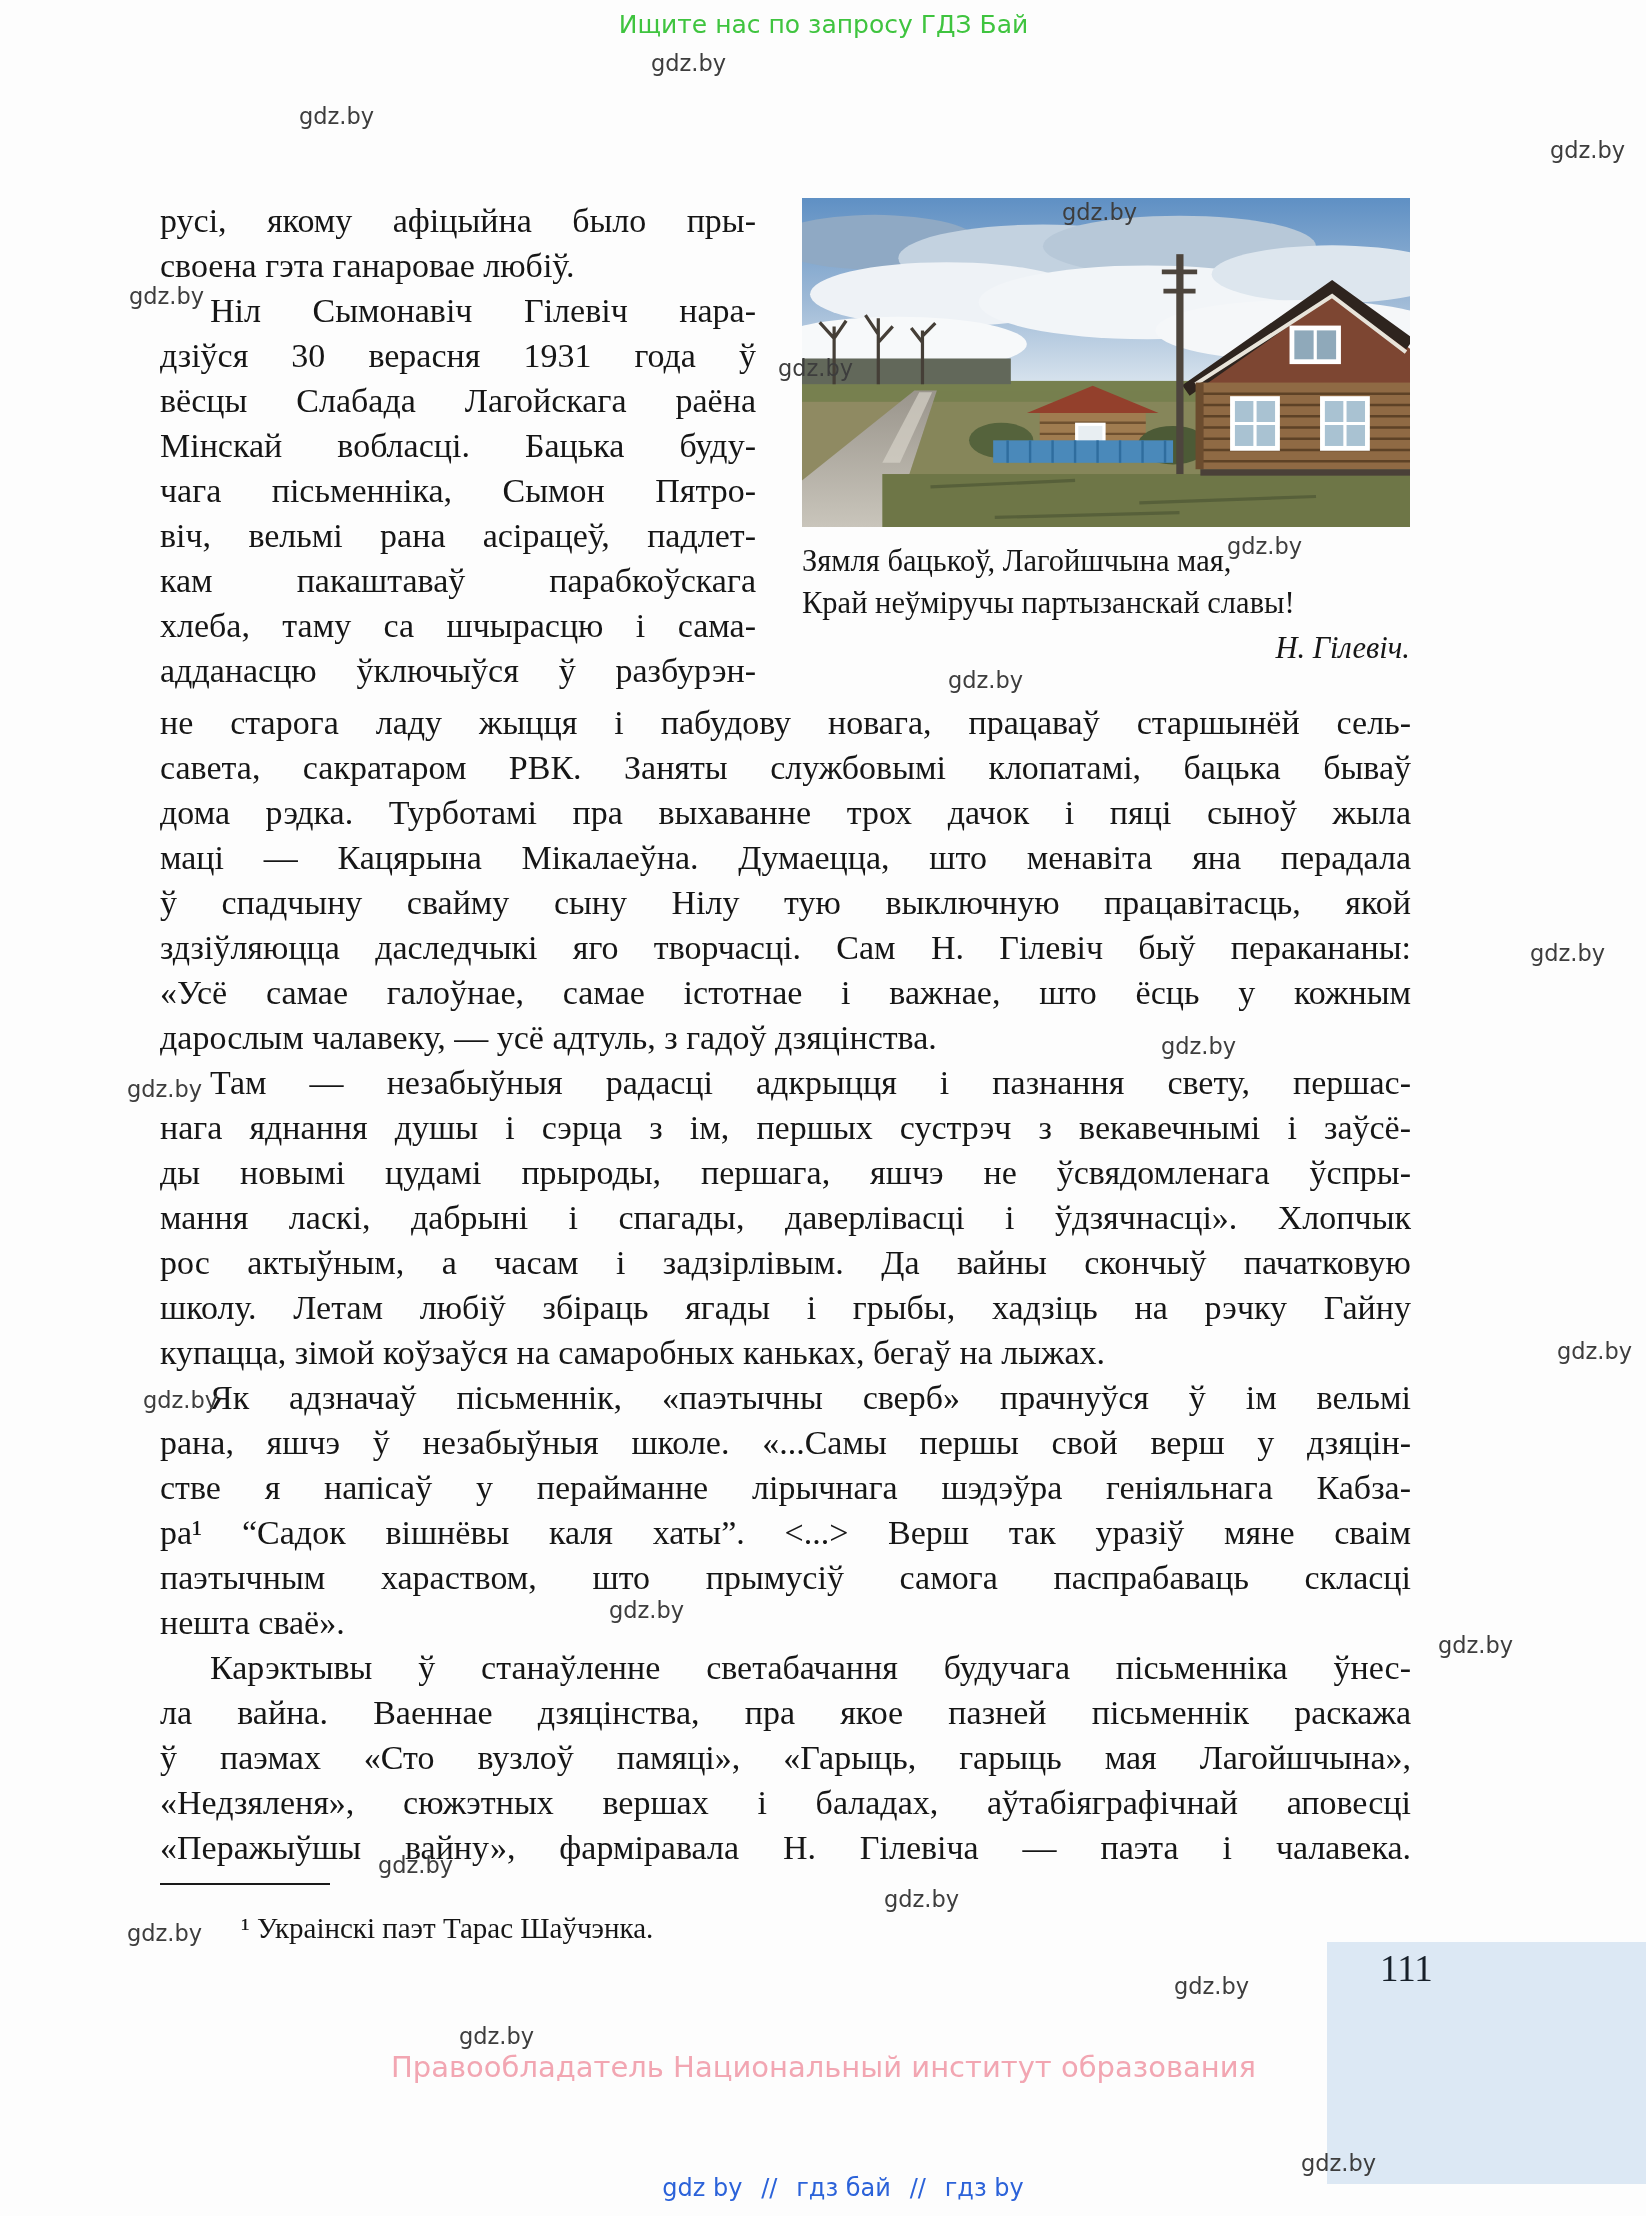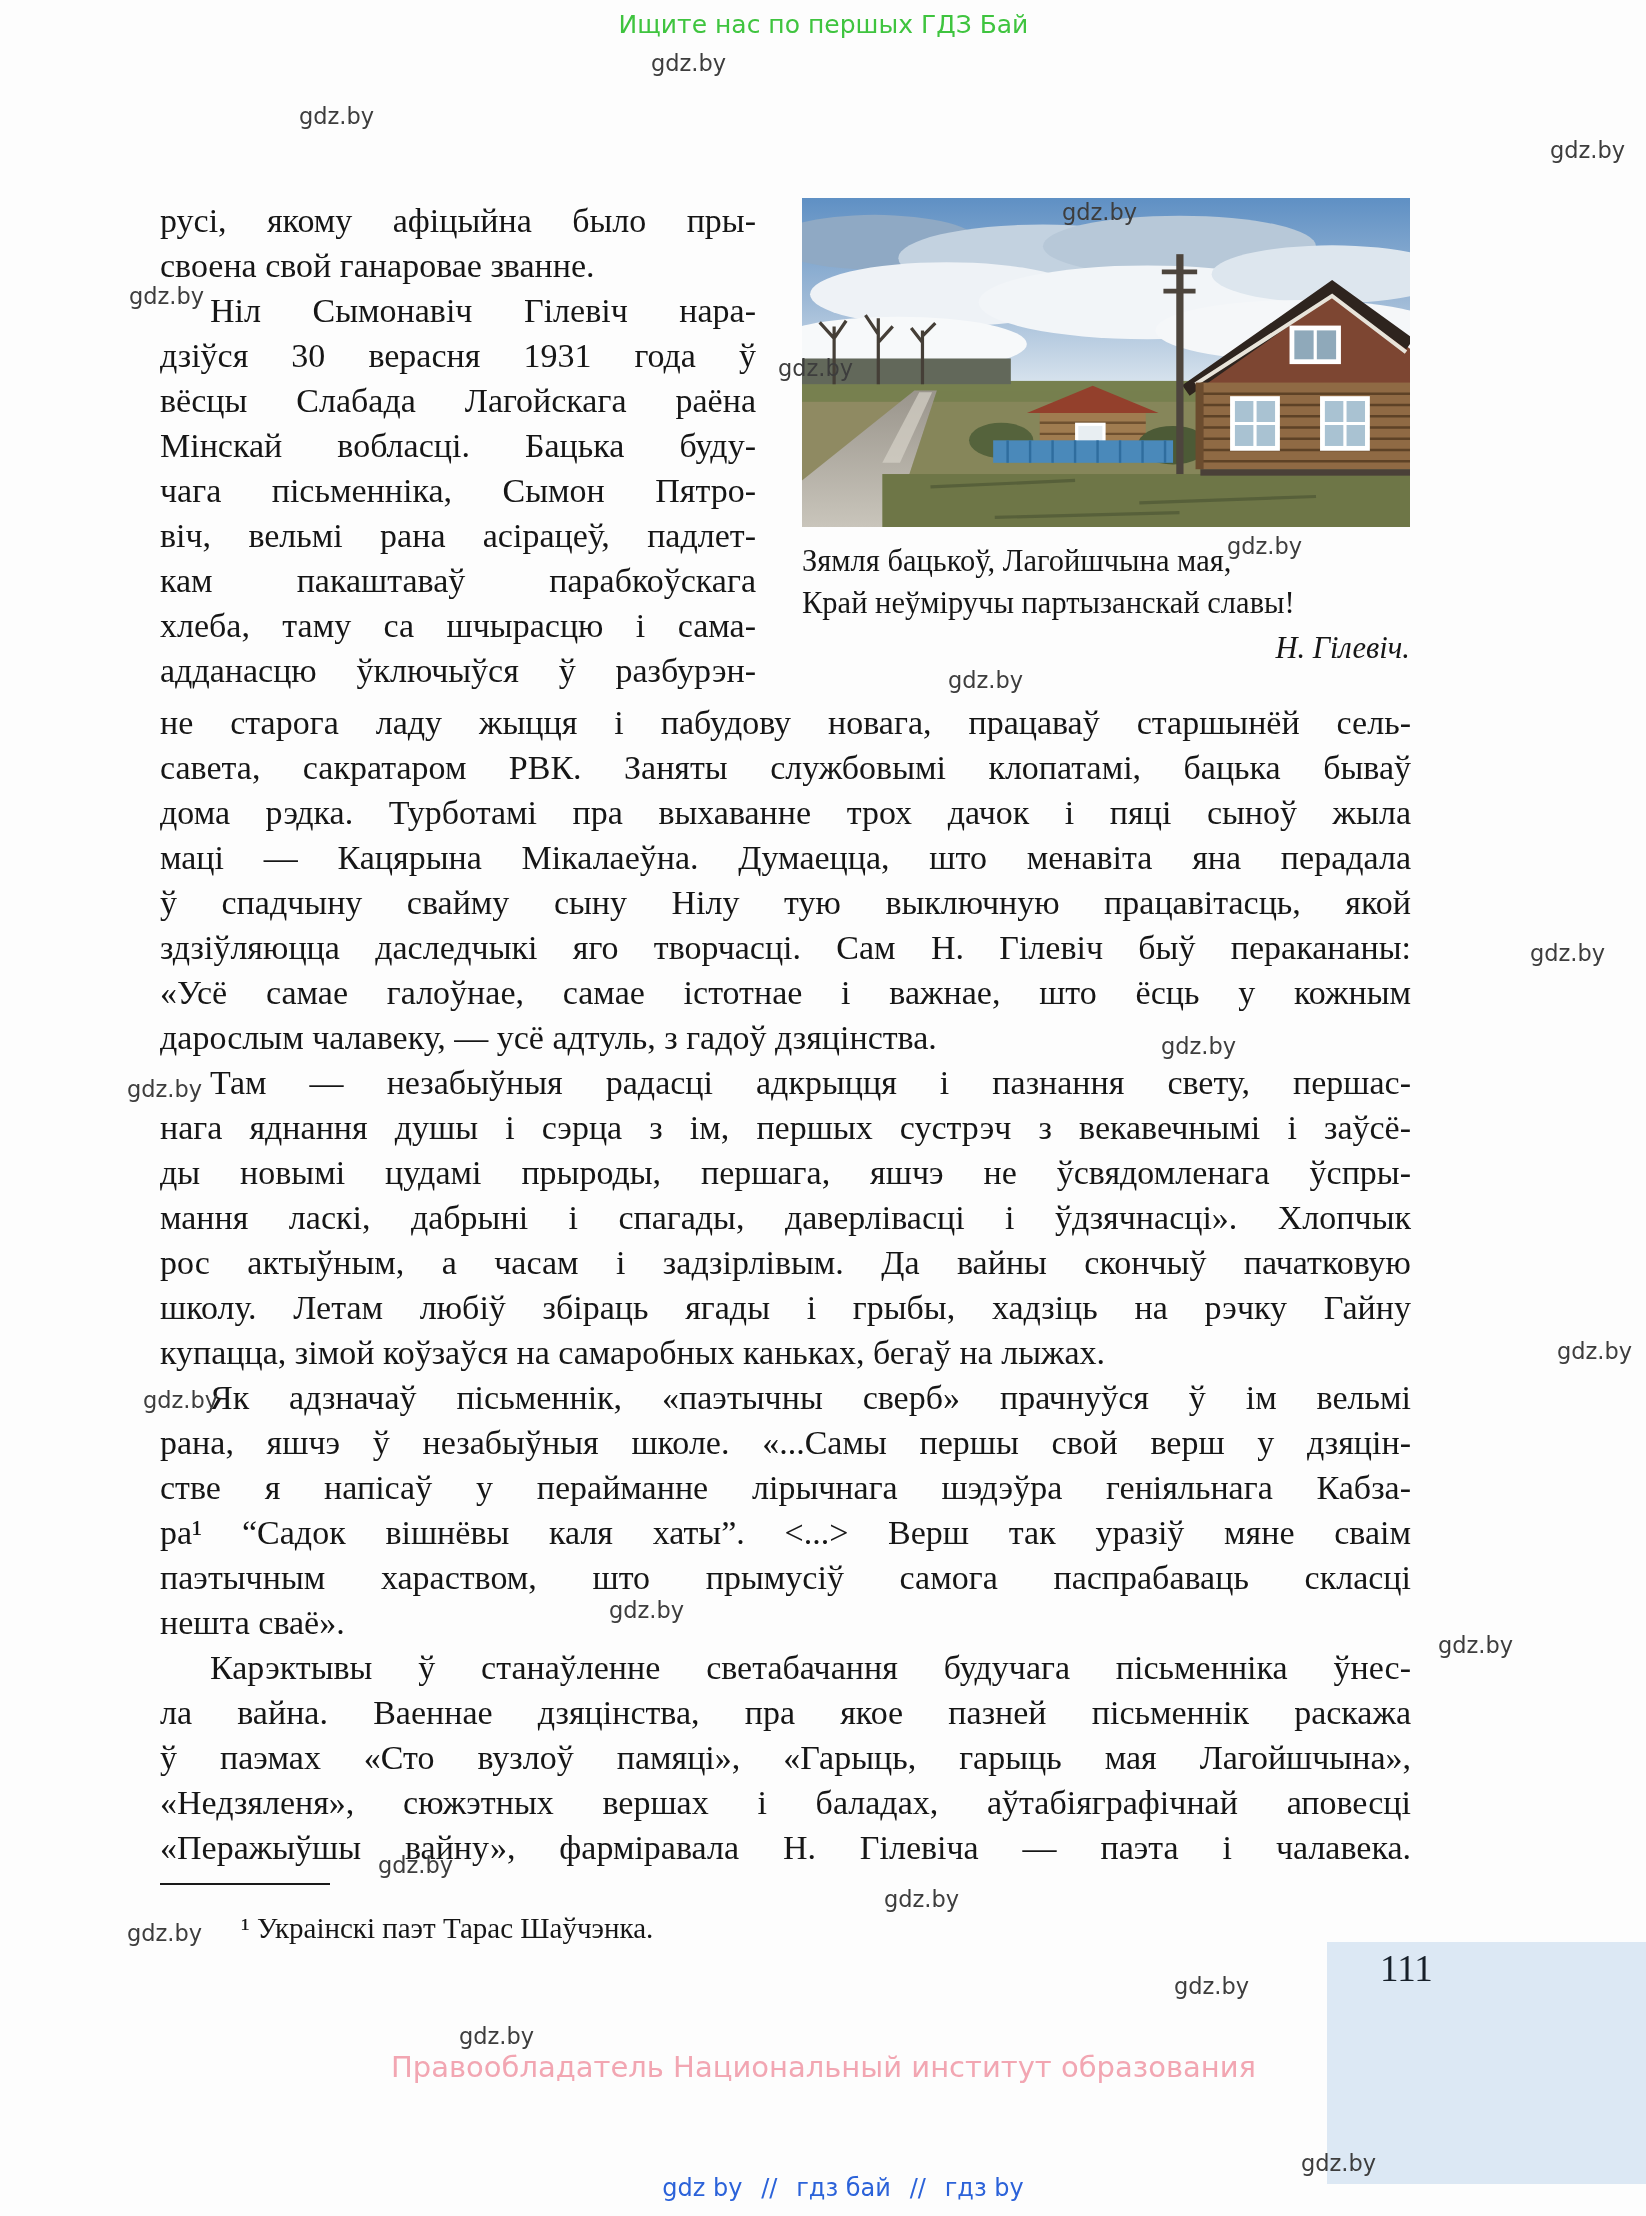--- a/index.html
+++ b/index.html
@@ -54,25 +54,25 @@
     font-family:"DejaVu Sans", sans-serif; font-size:24px; color:#2b62d9;padding-left:39px;
   }
   .flink { cursor:pointer; }
   .fsep  { margin:0 11.2px; }
 </style>
 </head>
 <body>
 
 <div class="page">
 
-  <div class="banner">Ищите нас по першых ГДЗ Бай</div>
+  <div class="banner">Ищите нас по запросу ГДЗ Бай</div>
 
   <div class="narrow-col">
       <div class="line">русі, якому афіцыйна было пры-</div>
-      <div class="line end">своена свой ганаровае званне.</div>
+      <div class="line end">своена гэта ганаровае любіў.</div>
       <div class="line indent">Ніл Сымонавіч Гілевіч нара-</div>
       <div class="line">дзіўся 30 верасня 1931 года ў</div>
       <div class="line">вёсцы Слабада Лагойскага раёна</div>
       <div class="line">Мінскай вобласці. Бацька буду-</div>
       <div class="line">чага пісьменніка, Сымон Пятро-</div>
       <div class="line">віч, вельмі рана асірацеў, падлет-</div>
       <div class="line">кам пакаштаваў парабкоўскага</div>
       <div class="line">хлеба, таму са шчырасцю і сама-</div>
       <div class="line">адданасцю ўключыўся ў разбурэн-</div>
     </div>

